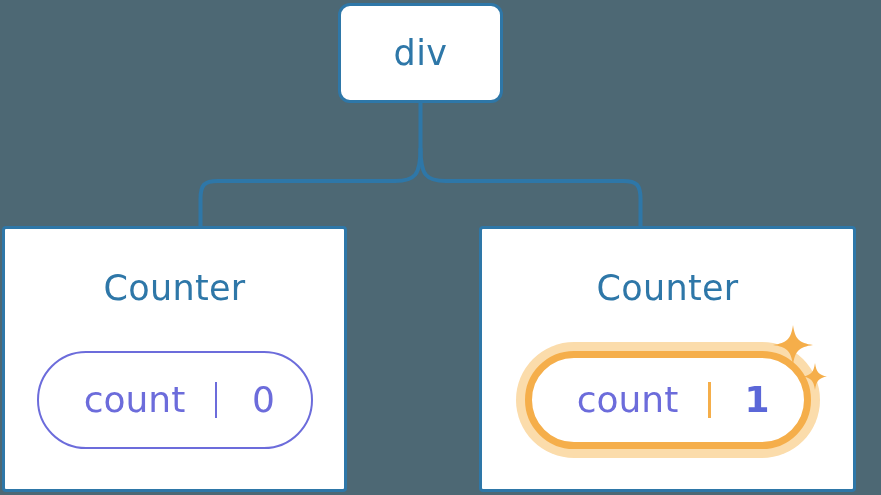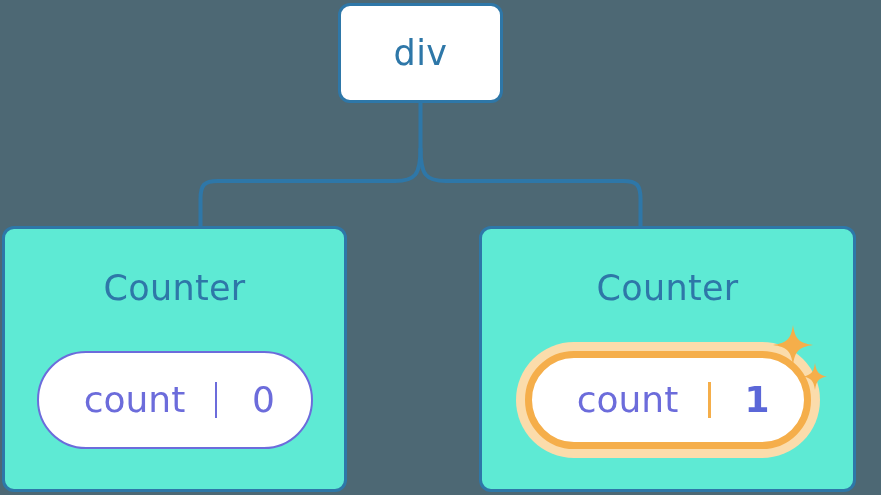--- a/index.html
+++ b/index.html
@@ -49,23 +49,23 @@
   .root-label {
     color: #2e77a8;
     font-size: 35px;
     line-height: 1;
     letter-spacing: 0.5px;
   }
 
   
   .card {
     position: absolute;
-    background: #5eead4;
+    background: #ffffff;
     border: 3px solid #2e77a8;
-    border-radius: 12px;
+    border-radius: 4px;
     box-sizing: border-box;
     z-index: 3;
   }
   .card-left {
     left: 2px;
     top: 226px;
     width: 345px;
     height: 266px;
   }
   .card-right {

